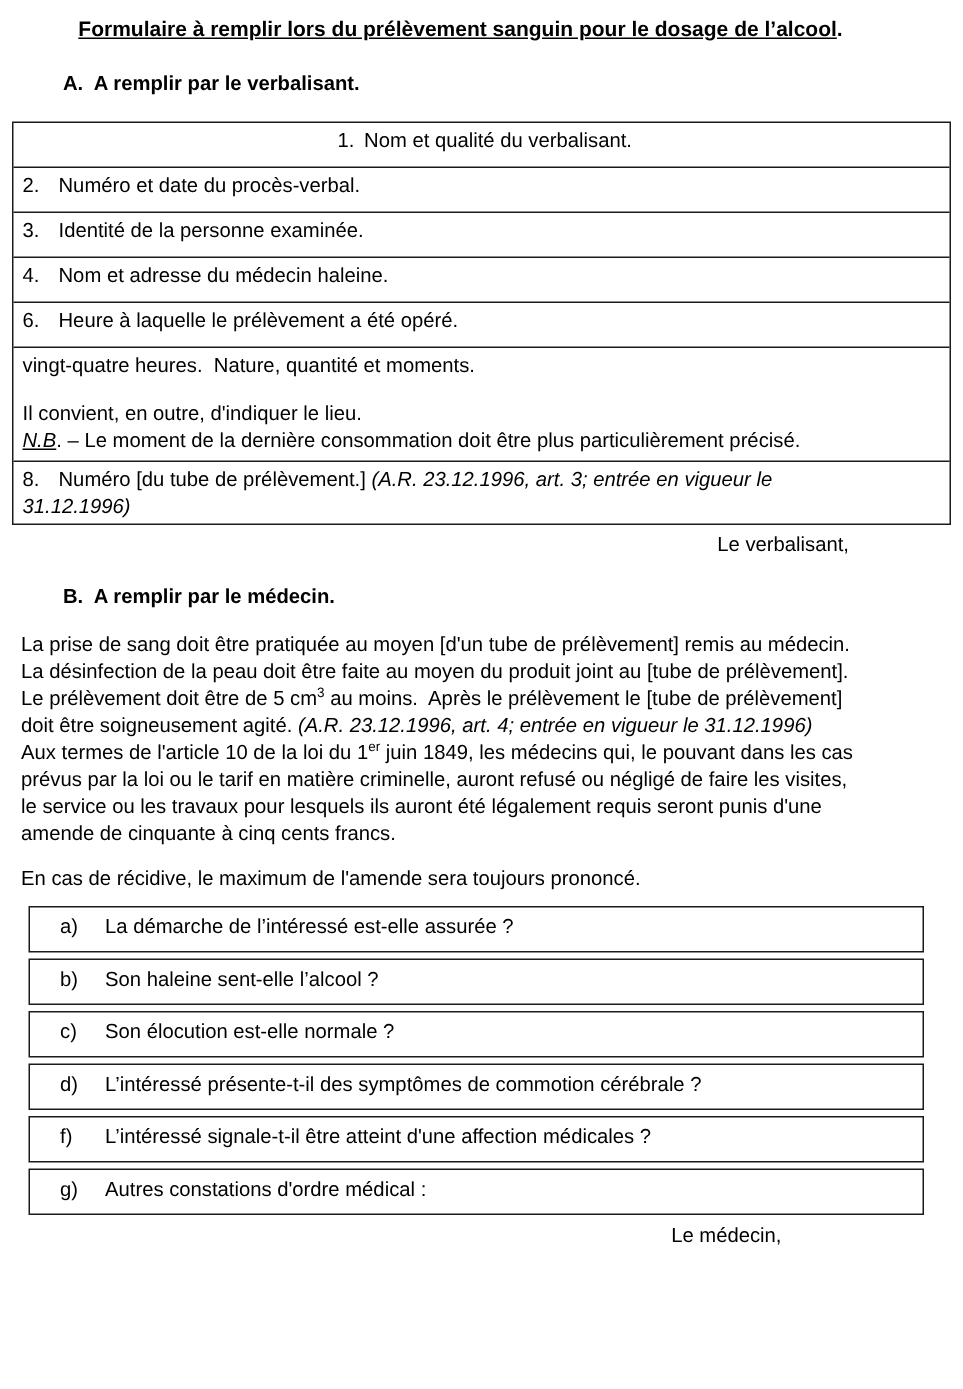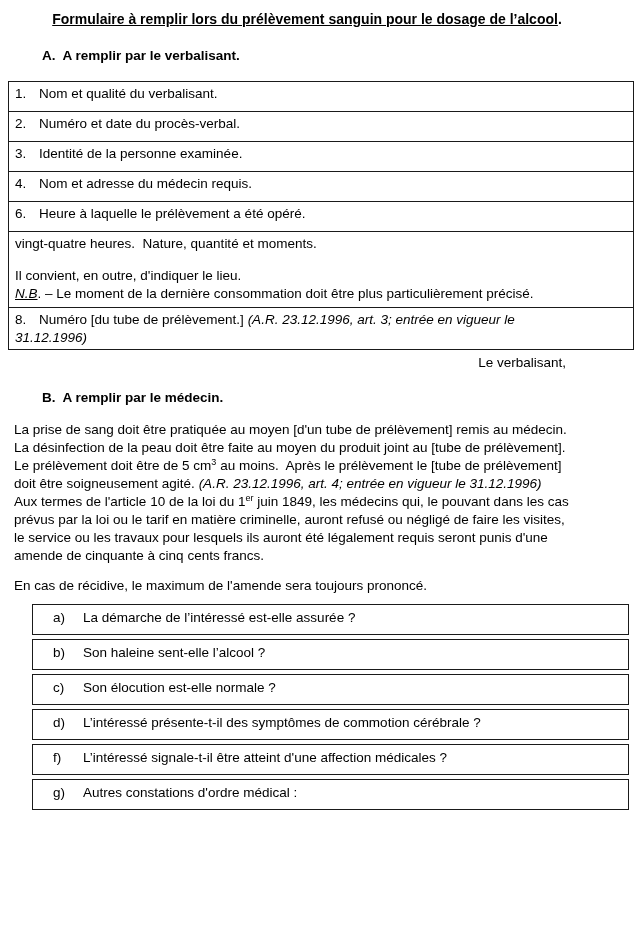--- a/index.html
+++ b/index.html
@@ -29,58 +29,58 @@
   }
   .section-heading-b { margin-top: 17px; }
 
   
   .tableA {
     margin-top: 16px;
     width: 626px;
     border: 1px solid #1a1a1a;
   }
   .rowA { padding: 3px 8px 8px 6px; border-top: 1px solid #1a1a1a; }
-  .rowA:first-child { border-top: none; }
+  .rowA:first-child { border-top: none; text-align: center; }
   .rowA .num { display: inline-block; width: 24px; }
   .rowA-7 { padding-bottom: 4px; }
   .rowA-8 { padding-bottom: 2px; }
   .spacer { height: 14px; }
   .nb { font-style: italic; text-decoration: underline; }
   .ref { font-style: italic; }
   sup { font-size: 9px; line-height: 0; vertical-align: super; }
 
   .signature-a { text-align: right; padding-right: 40px; margin-top: 4px; }
   .signature-b { text-align: right; padding-right: 85px; margin-top: 5px; }
 
   .para-b { margin: 14px 6px 0 6px; }
   .recidive { margin: 12px 6px 0 6px; }
 
   
-  .tableB { margin: 9px 0 0 24px; width: 597px; }
+  .tableB { margin: 9px 0 0 11px; width: 597px; }
   .rowB {
     border: 1px solid #1a1a1a;
     padding: 4px 6px 7px 20px;
   }
   .rowB + .rowB { margin-top: 4px; }
   .rowB .q-letter { display: inline-block; width: 30px; }
 </style>
 </head>
 <body>
 
 <div class="page">
 
   <div class="doc-title"><span class="u">Formulaire à remplir lors du prélèvement sanguin pour le dosage de l’alcool</span><span>.</span></div>
 
   <div class="section-heading">A.&nbsp; A remplir par le verbalisant.</div>
 
   <div class="tableA">
     <div class="rowA"><span class="num">1.</span><span>Nom et qualité du verbalisant.</span></div>
     <div class="rowA"><span class="num">2.</span><span>Numéro et date du procès-verbal.</span></div>
     <div class="rowA"><span class="num">3.</span><span>Identité de la personne examinée.</span></div>
-    <div class="rowA"><span class="num">4.</span><span>Nom et adresse du médecin requis.</span></div>
+    <div class="rowA"><span class="num">4.</span><span>Nom et adresse du médecin haleine.</span></div>
     <div class="rowA"><span class="num">6.</span><span>Heure à laquelle le prélèvement a été opéré.</span></div>
 
     <div class="rowA rowA-7">
       <div>vingt-quatre heures.&nbsp; Nature, quantité et moments.</div>
       <div class="spacer"></div>
       <div>Il convient, en outre, d'indiquer le lieu.</div>
       <div><span class="nb">N.B</span><span>. – Le moment de la dernière consommation doit être plus particulièrement précisé.</span></div>
     </div>
 
     <div class="rowA rowA-8">
@@ -108,14 +108,15 @@
 
   <div class="tableB">
     <div class="rowB"><span class="q-letter">a)</span><span>La démarche de l’intéressé est-elle assurée ?</span></div>
     <div class="rowB"><span class="q-letter">b)</span><span>Son haleine sent-elle l’alcool ?</span></div>
     <div class="rowB"><span class="q-letter">c)</span><span>Son élocution est-elle normale ?</span></div>
     <div class="rowB"><span class="q-letter">d)</span><span>L’intéressé présente-t-il des symptômes de commotion cérébrale ?</span></div>
     <div class="rowB"><span class="q-letter">f)</span><span>L’intéressé signale-t-il être atteint d'une affection médicales ?</span></div>
     <div class="rowB"><span class="q-letter">g)</span><span>Autres constations d'ordre médical :</span></div>
   </div>
 
+  <div class="signature-b">Le médecin,</div>
 
 </div>
 
 </body></html>

